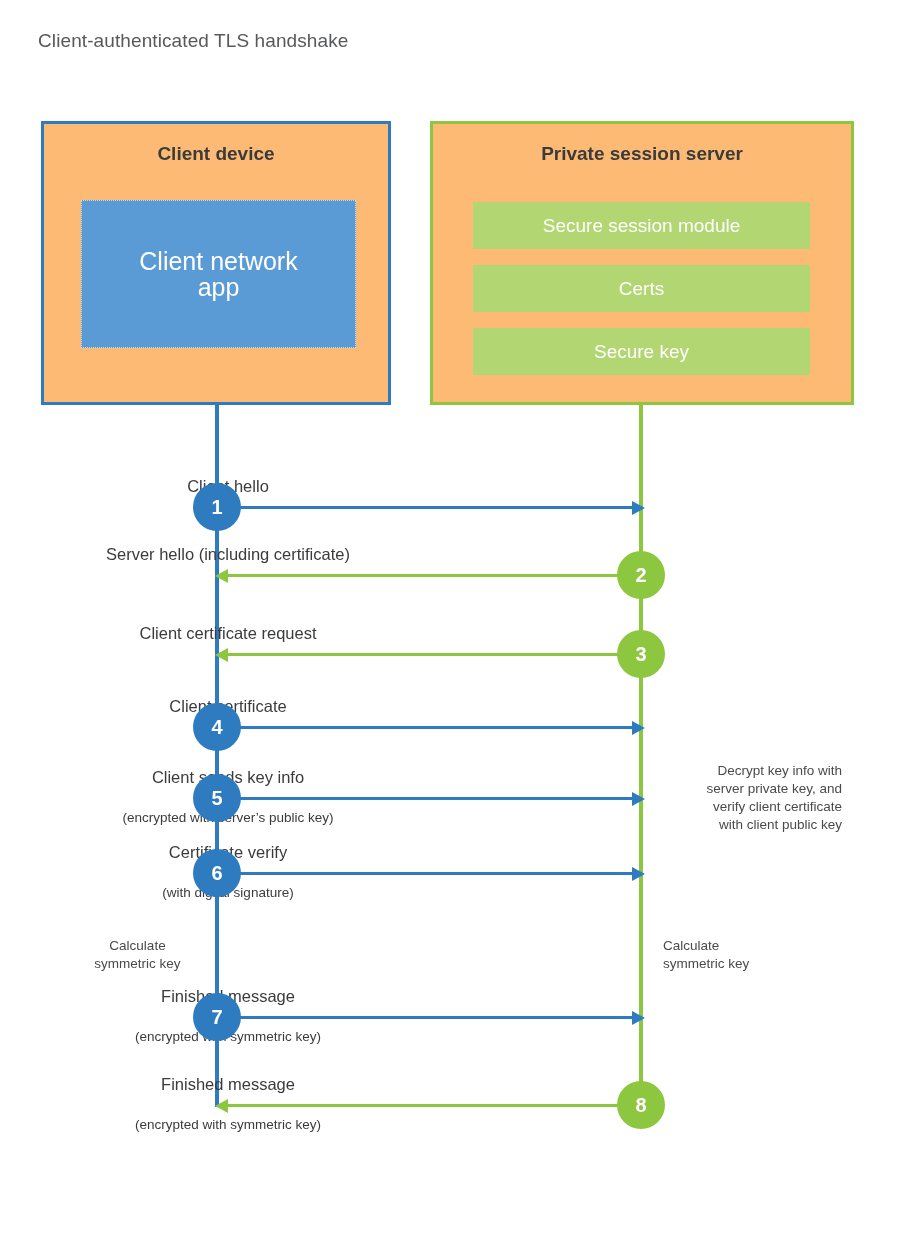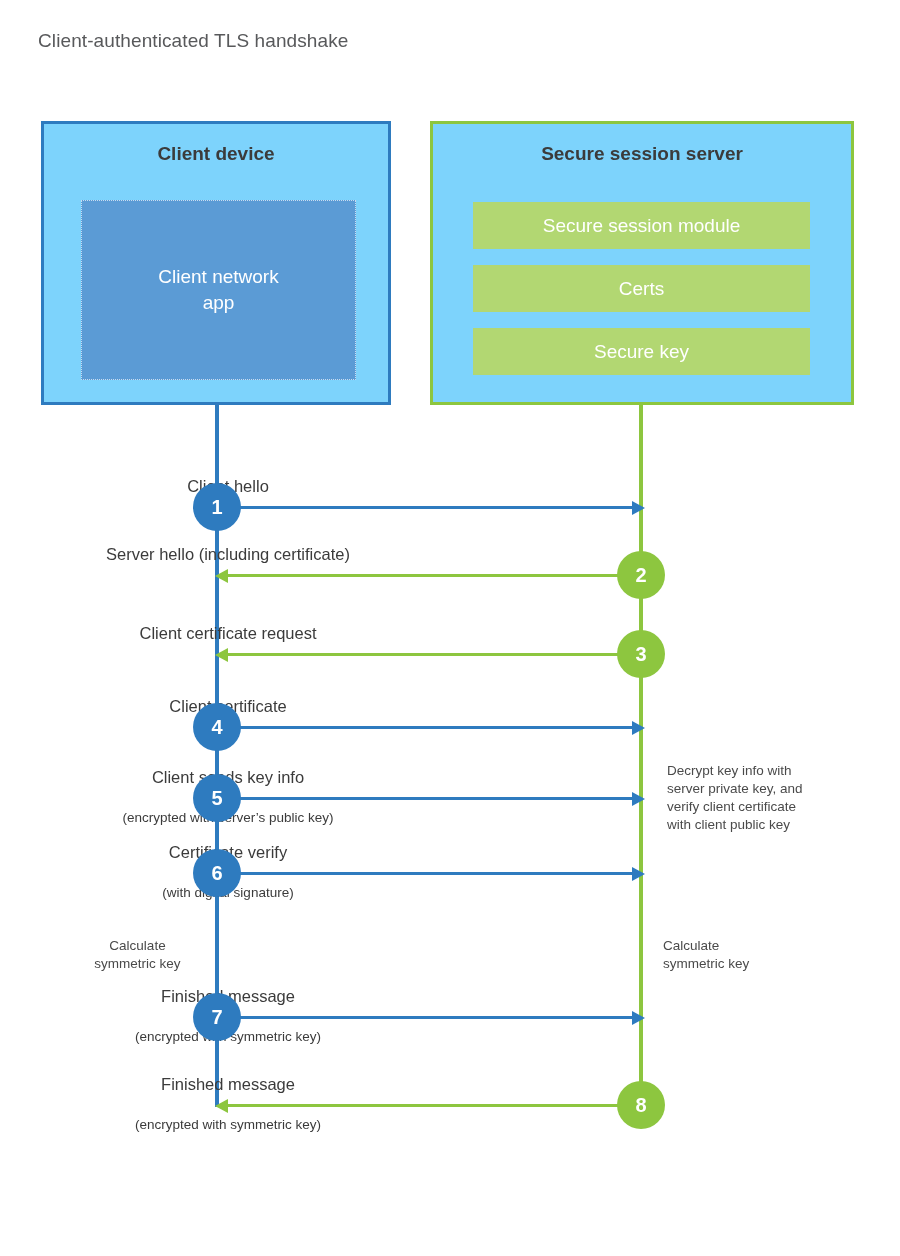--- a/index.html
+++ b/index.html
@@ -30,21 +30,21 @@
     font-size: 19px;
     font-weight: 400;
     color: #58595b;
     letter-spacing: 0.1px;
     white-space: nowrap;
   }
 
   
   .actor-box {
     position: absolute;
-    background: #7dd3fc;
+    background: #fdba74;
     box-sizing: border-box;
   }
   #client-device-box {
     left: 41px;
     top: 121px;
     width: 350px;
     height: 284px;
     border: 3px solid #2e7bbf;
   }
   #secure-server-box {
@@ -64,29 +64,29 @@
     font-weight: bold;
     color: #3b3b3b;
   }
 
   
   #client-network-app {
     position: absolute;
     left: 37px;
     top: 76px;
     width: 275px;
-    height: 180px;
+    height: 148px;
     background: #5b9bd5;
     border: 1px dotted #c8dcf0;
     box-sizing: border-box;
     display: flex;
     align-items: center;
     justify-content: center;
     color: #ffffff;
-    font-size: 19px;
+    font-size: 25px;
     line-height: 26px;
     text-align: center;
     white-space: pre-line;
   }
 
   
   .server-bar {
     position: absolute;
     left: 40px;
     width: 337px;
@@ -181,21 +181,21 @@
     position: absolute;
     font-size: 13.5px;
     line-height: 18px;
     color: #4a4a4a;
     white-space: pre-line;
   }
   #note-decrypt {
     left: 667px;
     top: 762px;
     width: 175px;
-    text-align: left;
+    text-align: right;
   }
   #note-client-symkey {
     left: 60px;
     top: 937px;
     width: 155px;
     text-align: center;
   }
   #note-server-symkey {
     left: 663px;
     top: 937px;
@@ -210,21 +210,21 @@
 
   <div id="page-title">Client-authenticated TLS handshake</div>
 
   <div class="actor-box" id="client-device-box">
     <div class="actor-title">Client device</div>
     <div id="client-network-app">Client network
 app</div>
   </div>
 
   <div class="actor-box" id="secure-server-box">
-    <div class="actor-title">Secure session server</div>
+    <div class="actor-title">Private session server</div>
     <div class="server-bar" id="server-bar-0">Secure session module</div>
     <div class="server-bar" id="server-bar-1">Certs</div>
     <div class="server-bar" id="server-bar-2">Secure key</div>
   </div>
 
   <div class="lifeline" id="lifeline-client"></div>
   <div class="lifeline" id="lifeline-server"></div>
 
   <div class="msg-row" style="top:507px">
     <div class="msg-label primary" style="left:-222px">Client hello</div>

